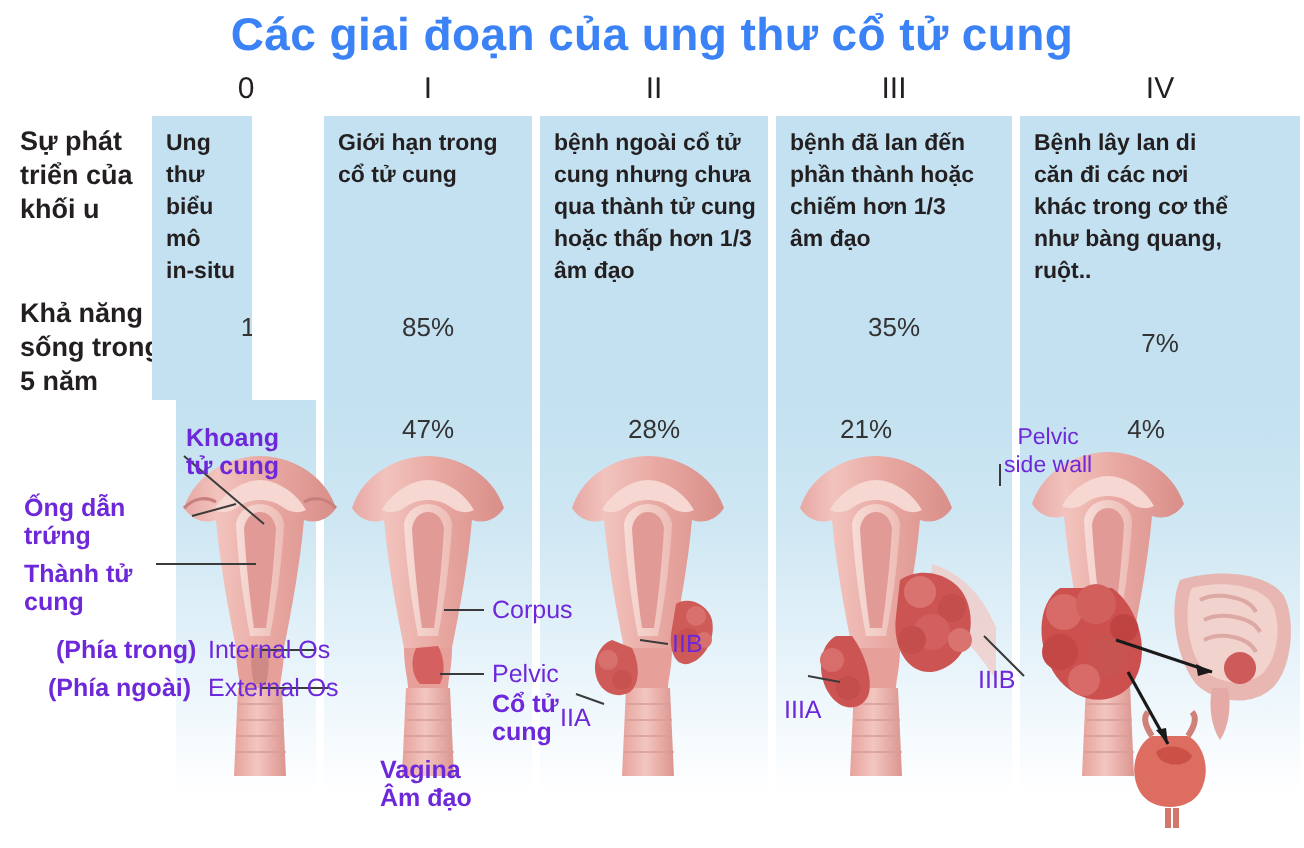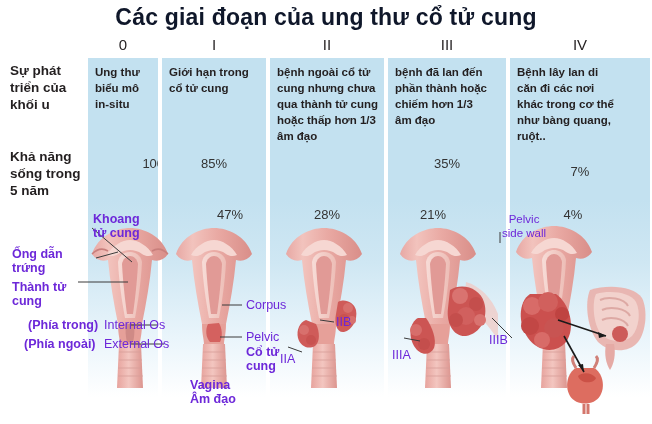--- a/index.html
+++ b/index.html
@@ -10,21 +10,21 @@
     overflow:hidden;
     position:relative;
   }
   #root{position:relative;width:652px;height:424px;}
 
   
   .title{
     position:absolute;left:0;top:4px;width:652px;
     text-align:center;
     font-size:23px;font-weight:bold;
-    color:#0f172a;
+    color:#3b82f6;
     letter-spacing:.2px;
   }
 
   
   .stage-word{
     position:absolute;left:6px;top:38px;
     font-size:15px;font-weight:bold;color:#3a9ae8;
   }
   .rowlabel{
     position:absolute;left:10px;
@@ -101,21 +101,21 @@
   <div class="roman" style="left:270px;width:114px;">II</div>
   <div class="roman" style="left:388px;width:118px;">III</div>
   <div class="roman" style="left:510px;width:140px;">IV</div>
 
   <div class="illoband" style="left:88px;width:70px;"></div>
   <div class="illoband" style="left:162px;width:104px;"></div>
   <div class="illoband" style="left:270px;width:114px;"></div>
   <div class="illoband" style="left:388px;width:118px;"></div>
   <div class="illoband" style="left:510px;width:140px;"></div>
 
-  <div class="panel" style="left:88px;width:70px;height:142px;">
+  <div class="panel" style="left:76px;width:50px;height:142px;">
     <div class="desc" style="white-space:pre-line;">Ung thư
 biểu mô
 in-situ</div>
     <div class="pct1" style="top:98px;margin-left:36px;">100%</div>
   </div>
 
   <div class="panel" style="left:162px;width:104px;height:142px;">
     <div class="desc" style="white-space:pre-line;">Giới hạn trong
 cổ tử cung</div>
     <div class="pct1" style="top:98px;">85%</div>
@@ -139,21 +139,21 @@
 
   <div class="panel" style="left:510px;width:140px;height:142px;">
     <div class="desc" style="white-space:pre-line;">Bệnh lây lan di
 căn đi các nơi
 khác trong cơ thể
 như bàng quang,
 ruột..</div>
     <div class="pct1" style="top:106px;">7%</div>
   </div>
 
-  <div class="pct2" style="left:162px;width:104px;padding-left:16px;">47%</div>
+  <div class="pct2" style="left:162px;width:104px;">47%</div>
   <div class="pct2" style="left:270px;width:114px;">28%</div>
   <div class="pct2" style="left:388px;width:90px;">21%</div>
   <div class="pct2" style="left:528px;width:90px;">4%</div>
 
   <svg class="uterus" style="left:88px;bottom:18px;" width="84" height="186" viewBox="0 0 84 186">
     <defs>
       <linearGradient id="ubody0" x1="0" y1="0" x2="1" y2="0">
         <stop offset="0%" stop-color="#e7a8a4"></stop>
           <stop offset="22%" stop-color="#f2c3bd"></stop>
         <stop offset="55%" stop-color="#e9a9a3"></stop>

